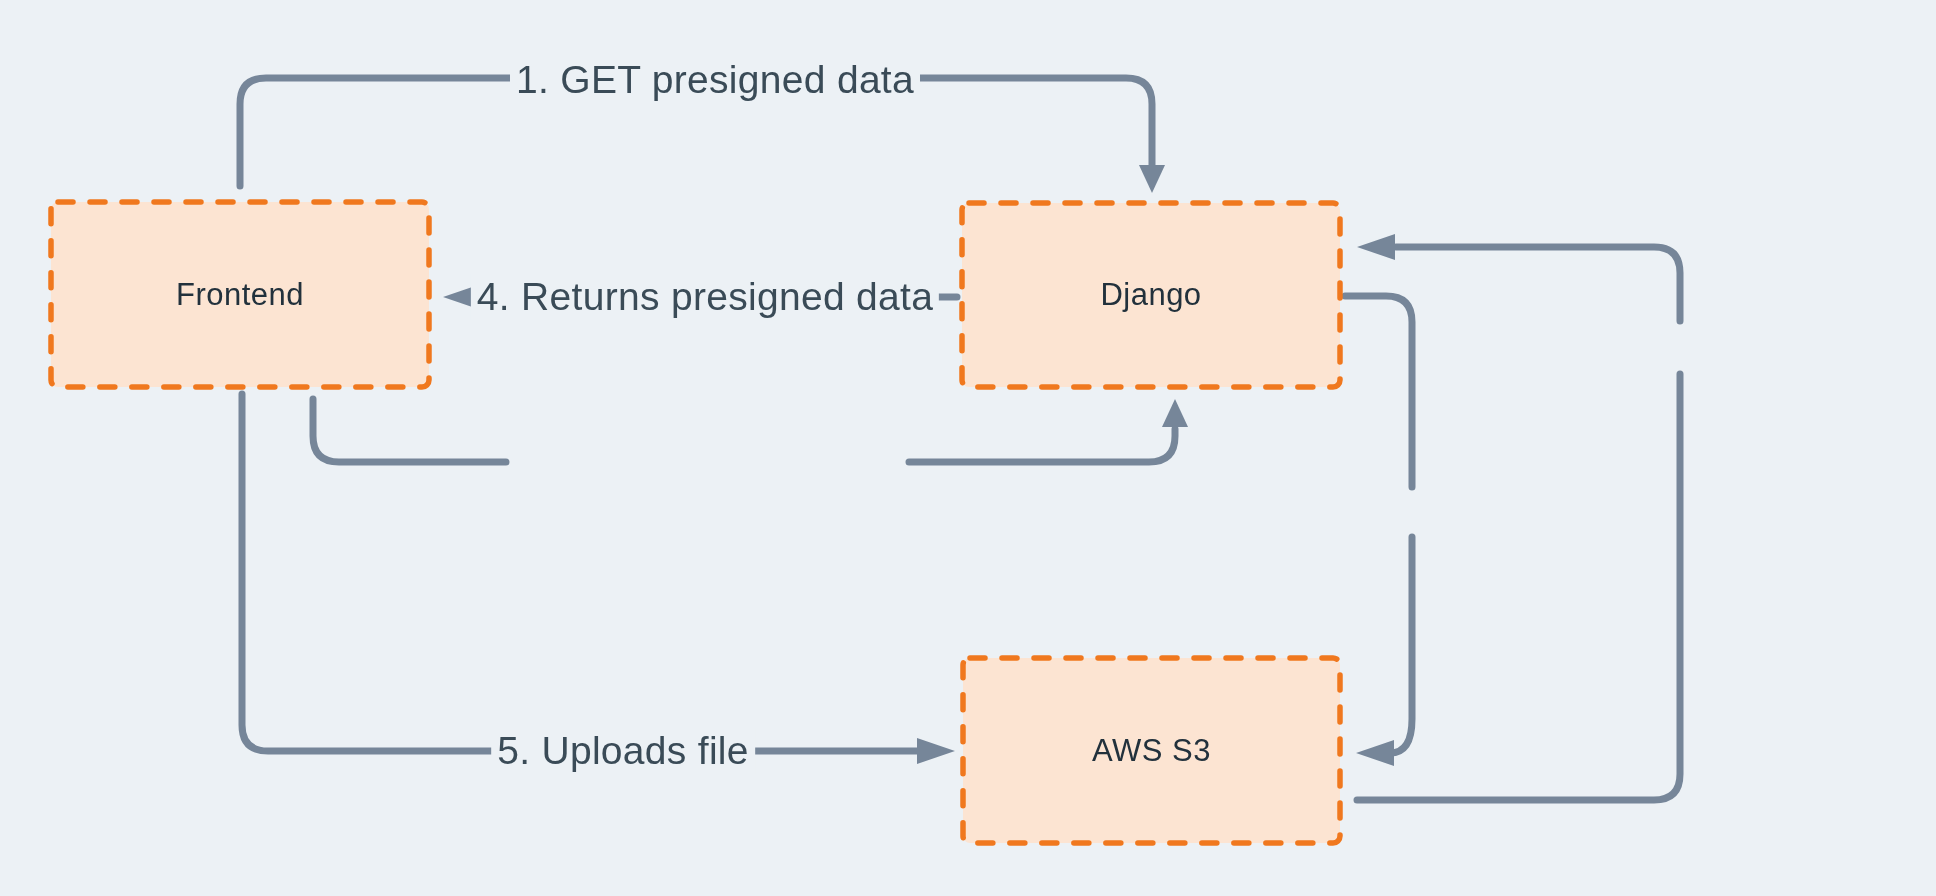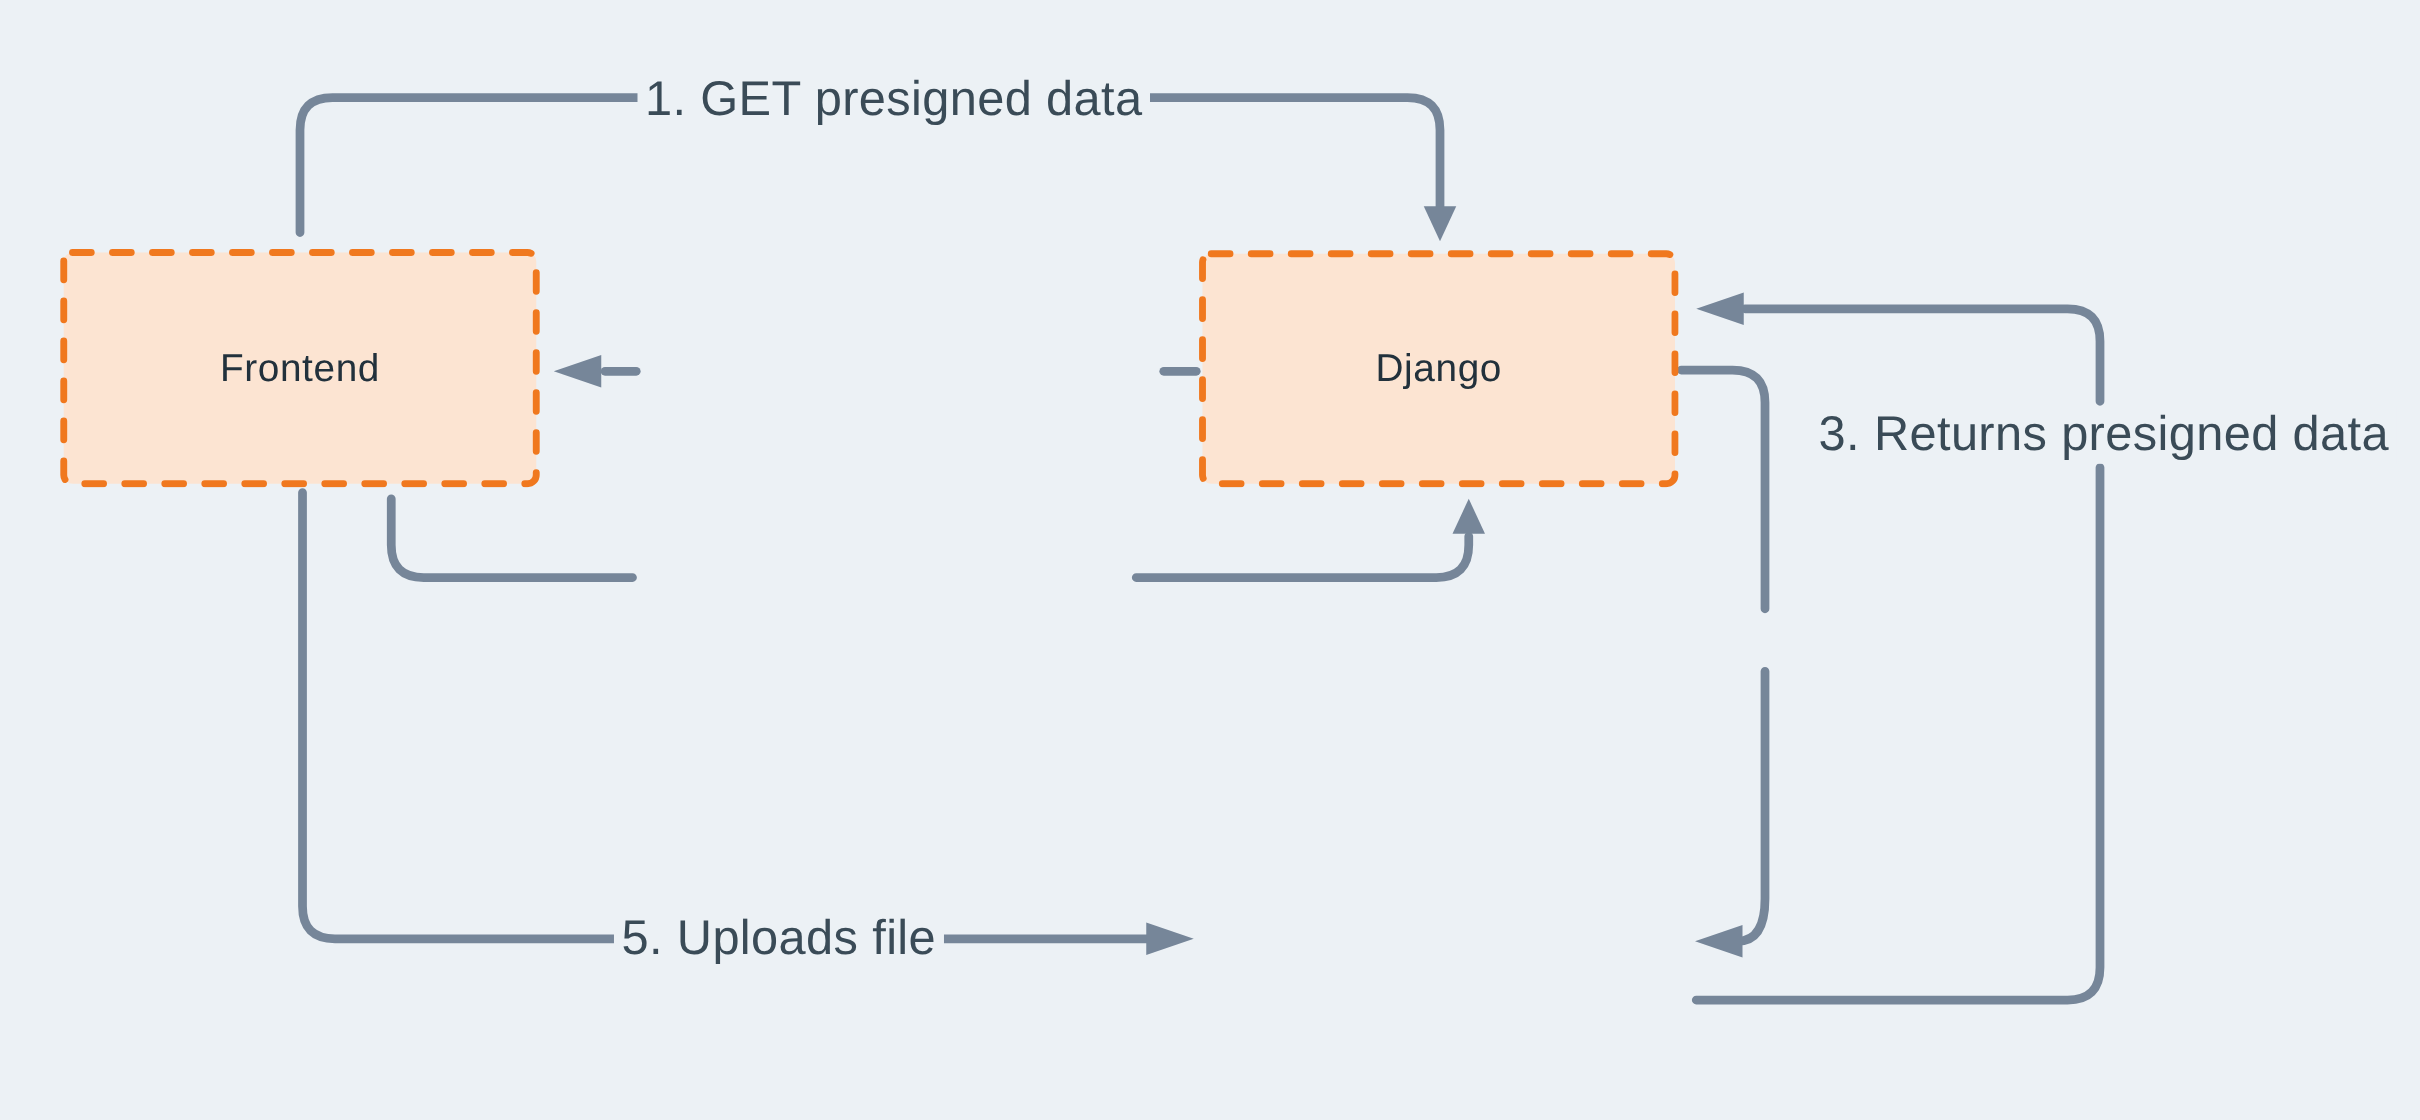--- a/index.html
+++ b/index.html
@@ -89,23 +89,29 @@
     <span class="node-label">Django</span>
   </div>
 
   <div class="node" style="left:48px;top:199px;width:384px;height:191px;">
     <svg width="384" height="191">
       <rect x="3" y="3" width="378" height="185" rx="7"></rect>
     </svg>
     <span class="node-label">Frontend</span>
   </div>
 
+  <div class="node" style="left:960px;top:655px;width:383px;height:191px;">
+    <svg width="383" height="191">
+      <rect x="3" y="3" width="377" height="185" rx="7"></rect>
+    </svg>
+    <span class="node-label">AWS S3</span>
+  </div>
 
   <div class="edge-label" style="left:715px;top:80px;">1. GET presigned data</div>
 
 
-  <div class="edge-label" style="left:1683px;top:348px;">3. Returns presigned data</div>
 
+  <div class="edge-label" style="left:705px;top:297px;">4. Returns presigned data</div>
 
   <div class="edge-label" style="left:623px;top:751px;">5. Uploads file</div>
 
 
 </div>
 
 </body></html>

